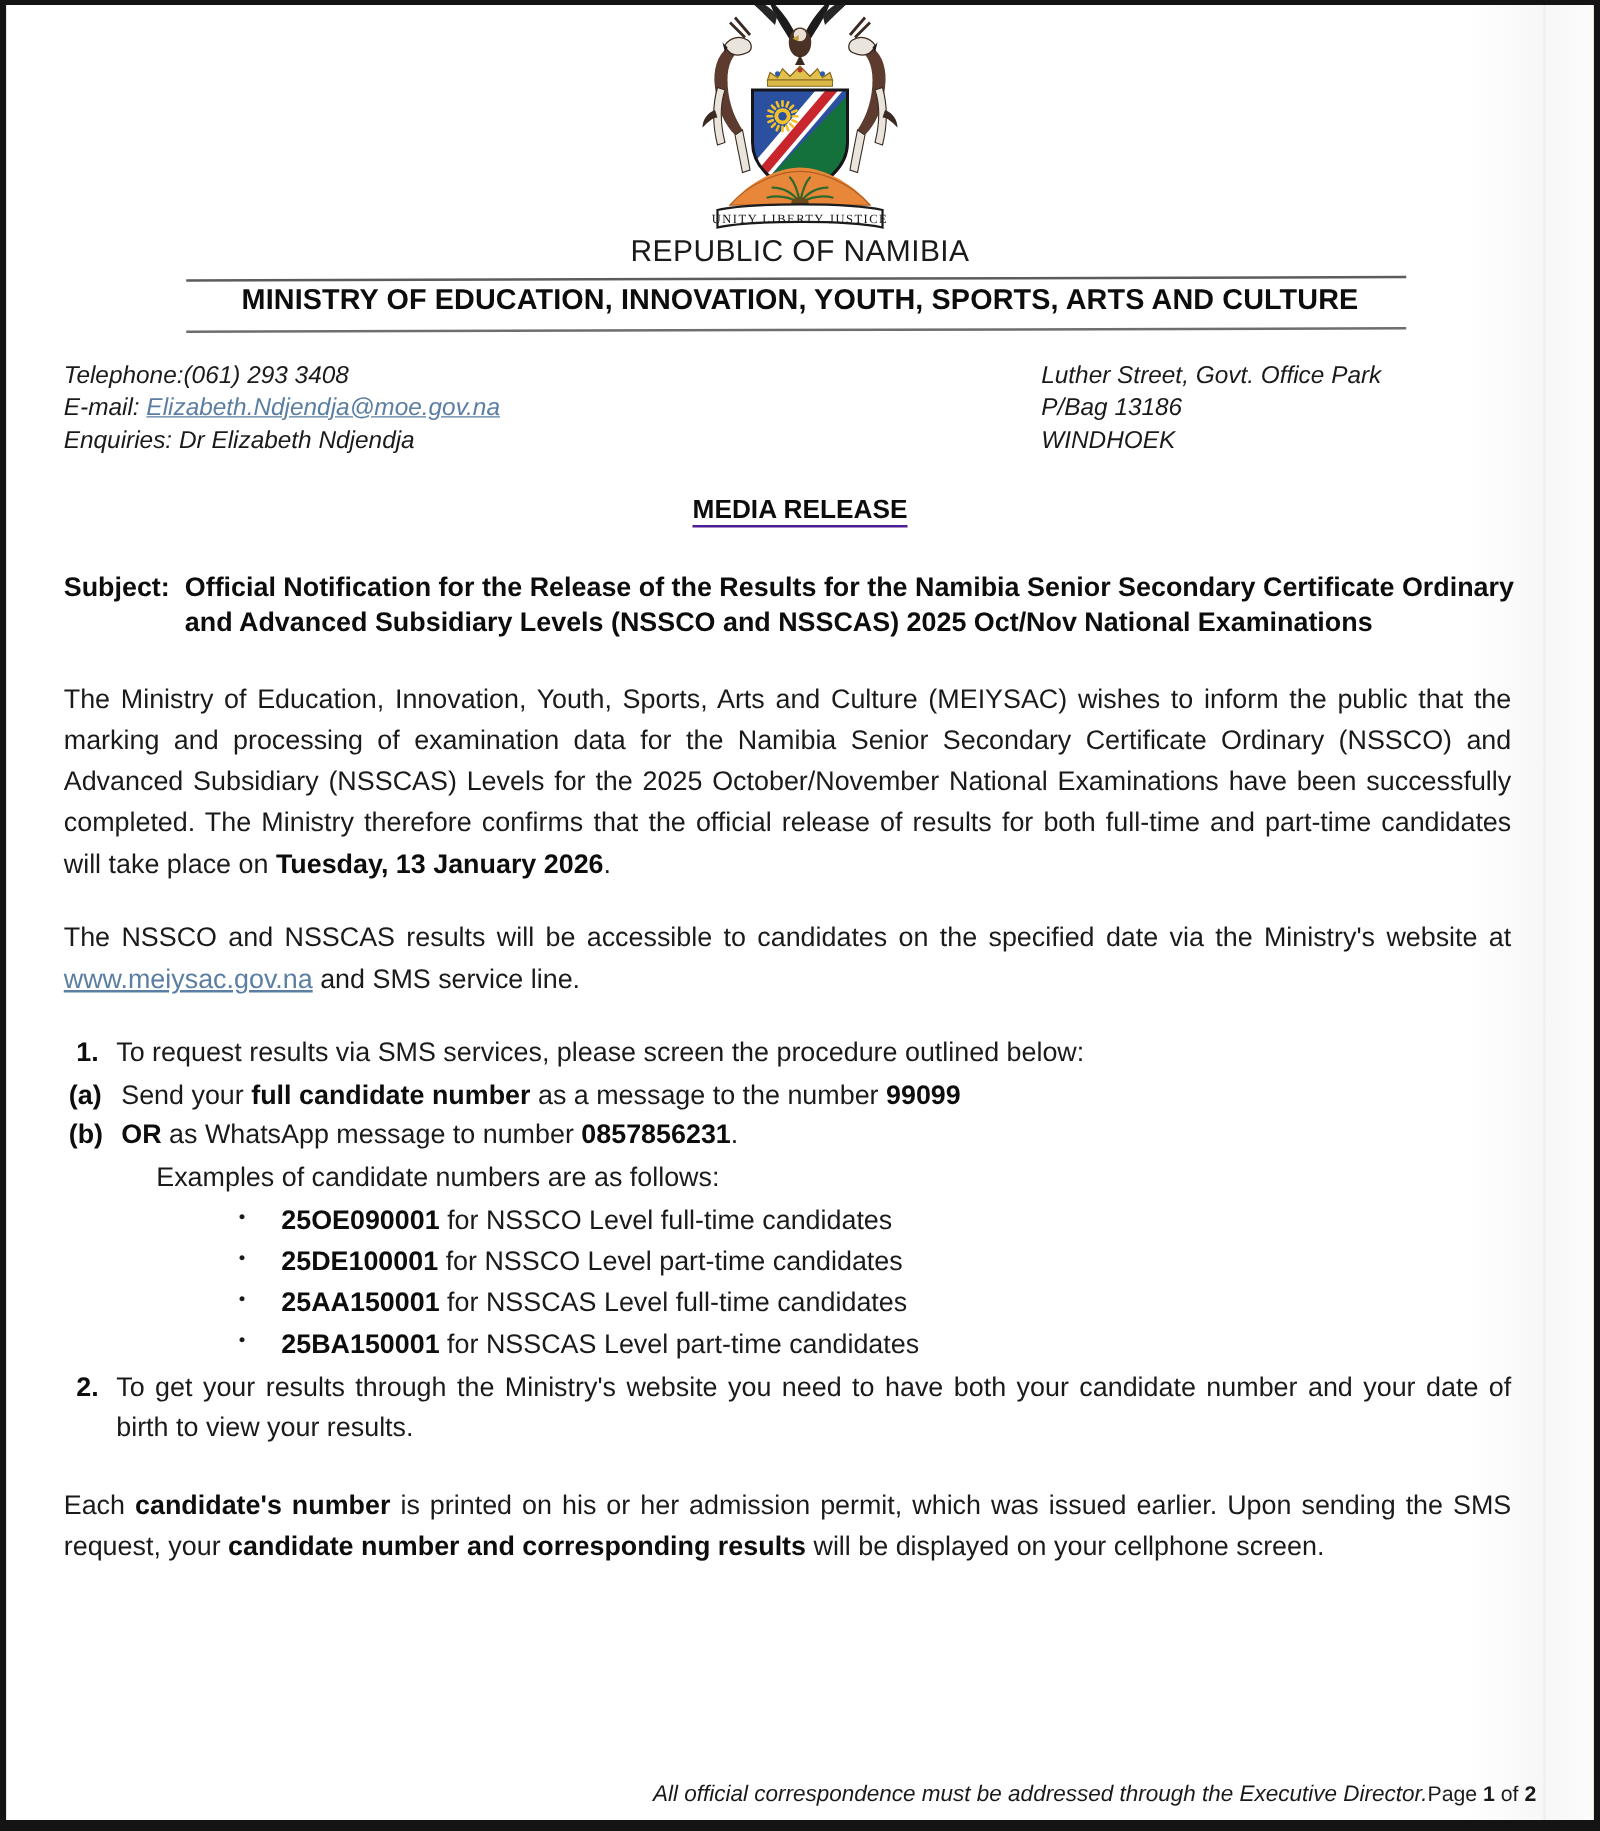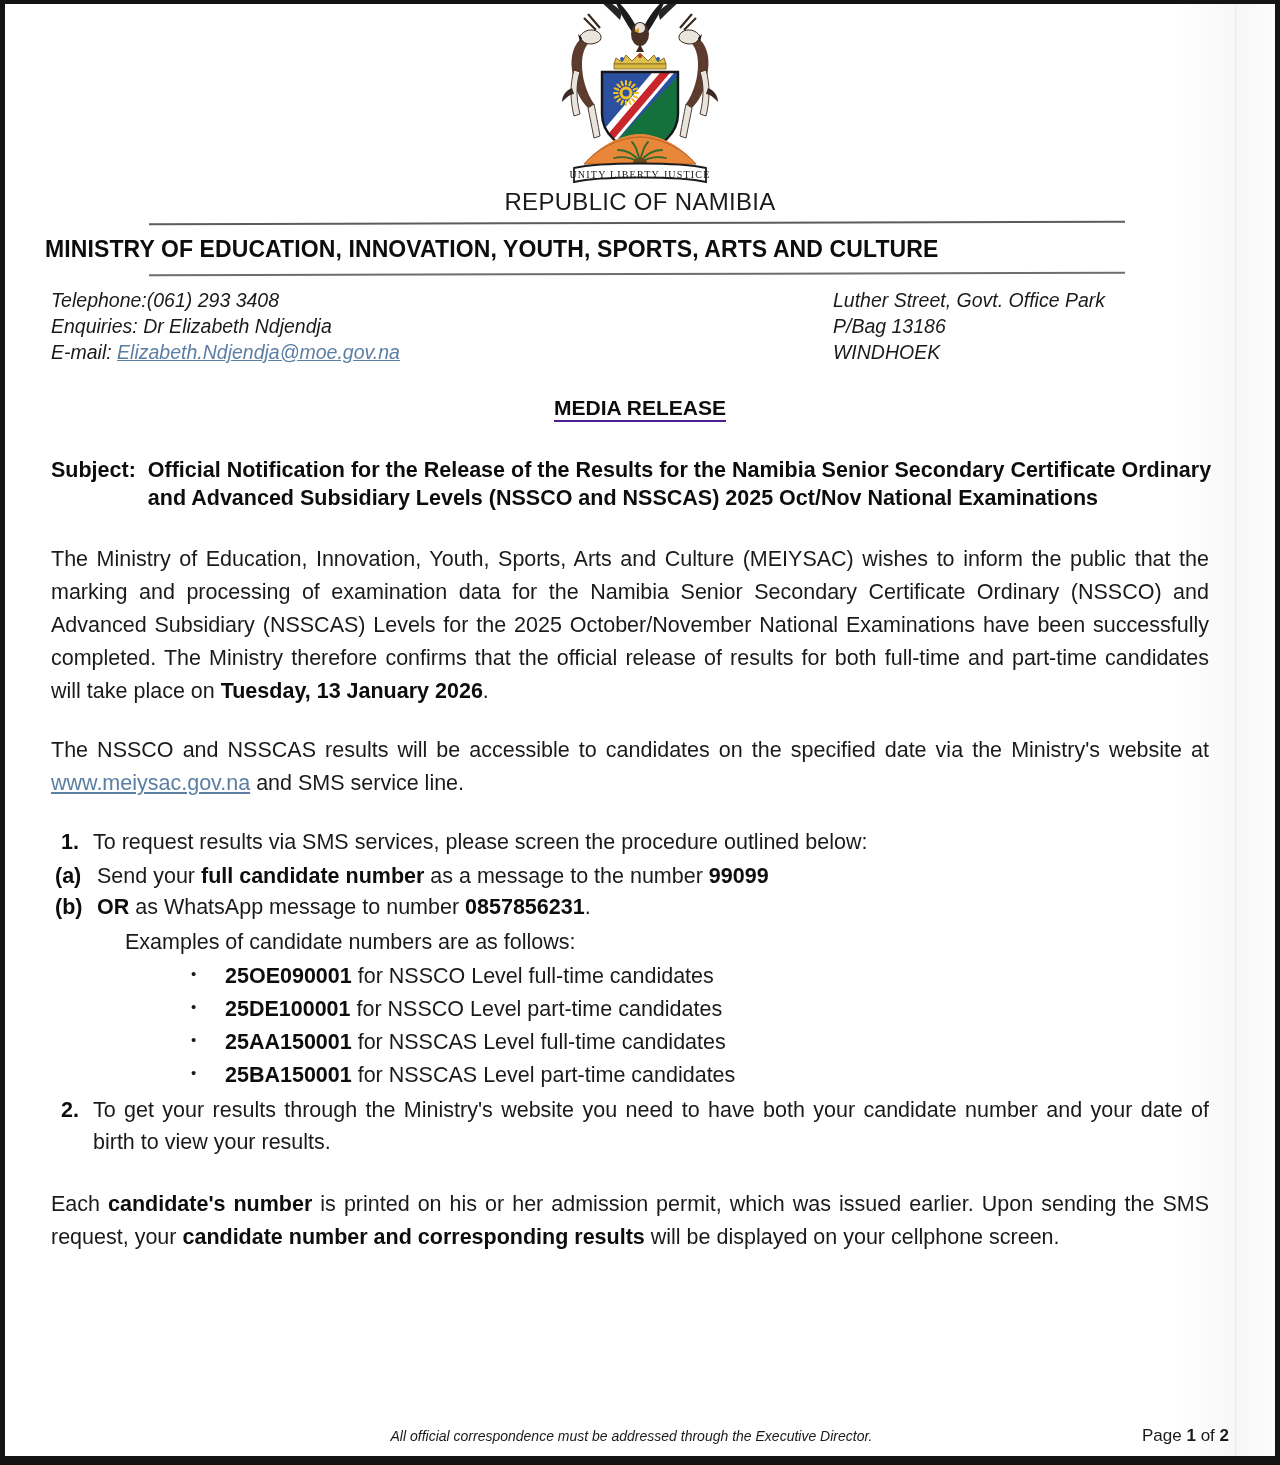--- a/index.html
+++ b/index.html
@@ -63,32 +63,33 @@
     margin-top: -4px;
   }
   .rule {
     height: 2px;
     background: #5c5c5c;
     margin: 6px 110px 0 104px;
     transform: rotate(-0.16deg);
   }
   .rule.thin { height: 2px; background: #6e6e6e; }
   .ministry {
+    text-align: center;
     font-size: 23px;
     font-weight: bold;
     letter-spacing: 0.1px;
     color: #0d0d0d;
-    padding: 12px 0 4px 0;
+    padding: 2px 0 4px 0;
   }
 
   
   .contact {
     display: flex;
     justify-content: space-between;
-    margin-top: 13px;
+    margin-top: 23px;
     font-style: italic;
     font-size: 19.5px;
     line-height: 1.33;
     color: #1a1a1a;
   }
   .contact-left { padding-left: 6px; }
   .contact-right { padding-right: 130px; }
   .maillink {
     color: #5b7ea3;
     text-decoration: underline;
@@ -184,23 +185,23 @@
     left: 0;
     right: 0;
     bottom: 10px;
     z-index: 3;
     display: flex;
     align-items: baseline;
     padding: 0 46px 0 46px;
   }
   .footer-note {
     flex: 1 1 auto;
-    text-align: center;
+    text-align: right;
     font-style: italic;
-    font-size: 14px;
+    font-size: 18px;
     color: #1a1a1a;
     padding-left: 70px;
   }
   .footer-page {
     flex: 0 0 auto;
     font-size: 17px;
     color: #1a1a1a;
     white-space: nowrap;
     text-align: right;
   }
@@ -316,24 +317,24 @@
     </div>
 
     <div class="republic">REPUBLIC OF NAMIBIA</div>
     <div class="rule"></div>
     <div class="ministry">MINISTRY OF EDUCATION, INNOVATION, YOUTH, SPORTS, ARTS AND CULTURE</div>
     <div class="rule thin"></div>
 
     <div class="contact">
       <div class="contact-left">
         <div>Telephone:(061) 293 3408</div>
-        <div>Enquiries: Dr Elizabeth Ndjendja</div>
         <div>
           <span>E-mail: </span><a class="maillink" href="#">Elizabeth.Ndjendja@moe.gov.na</a>
         </div>
+        <div>Enquiries: Dr Elizabeth Ndjendja</div>
       </div>
       <div class="contact-right">
         <div>Luther Street, Govt. Office Park</div>
         <div>P/Bag 13186</div>
         <div>WINDHOEK</div>
       </div>
     </div>
 
     <div class="media-release">
       <span>MEDIA RELEASE</span>

